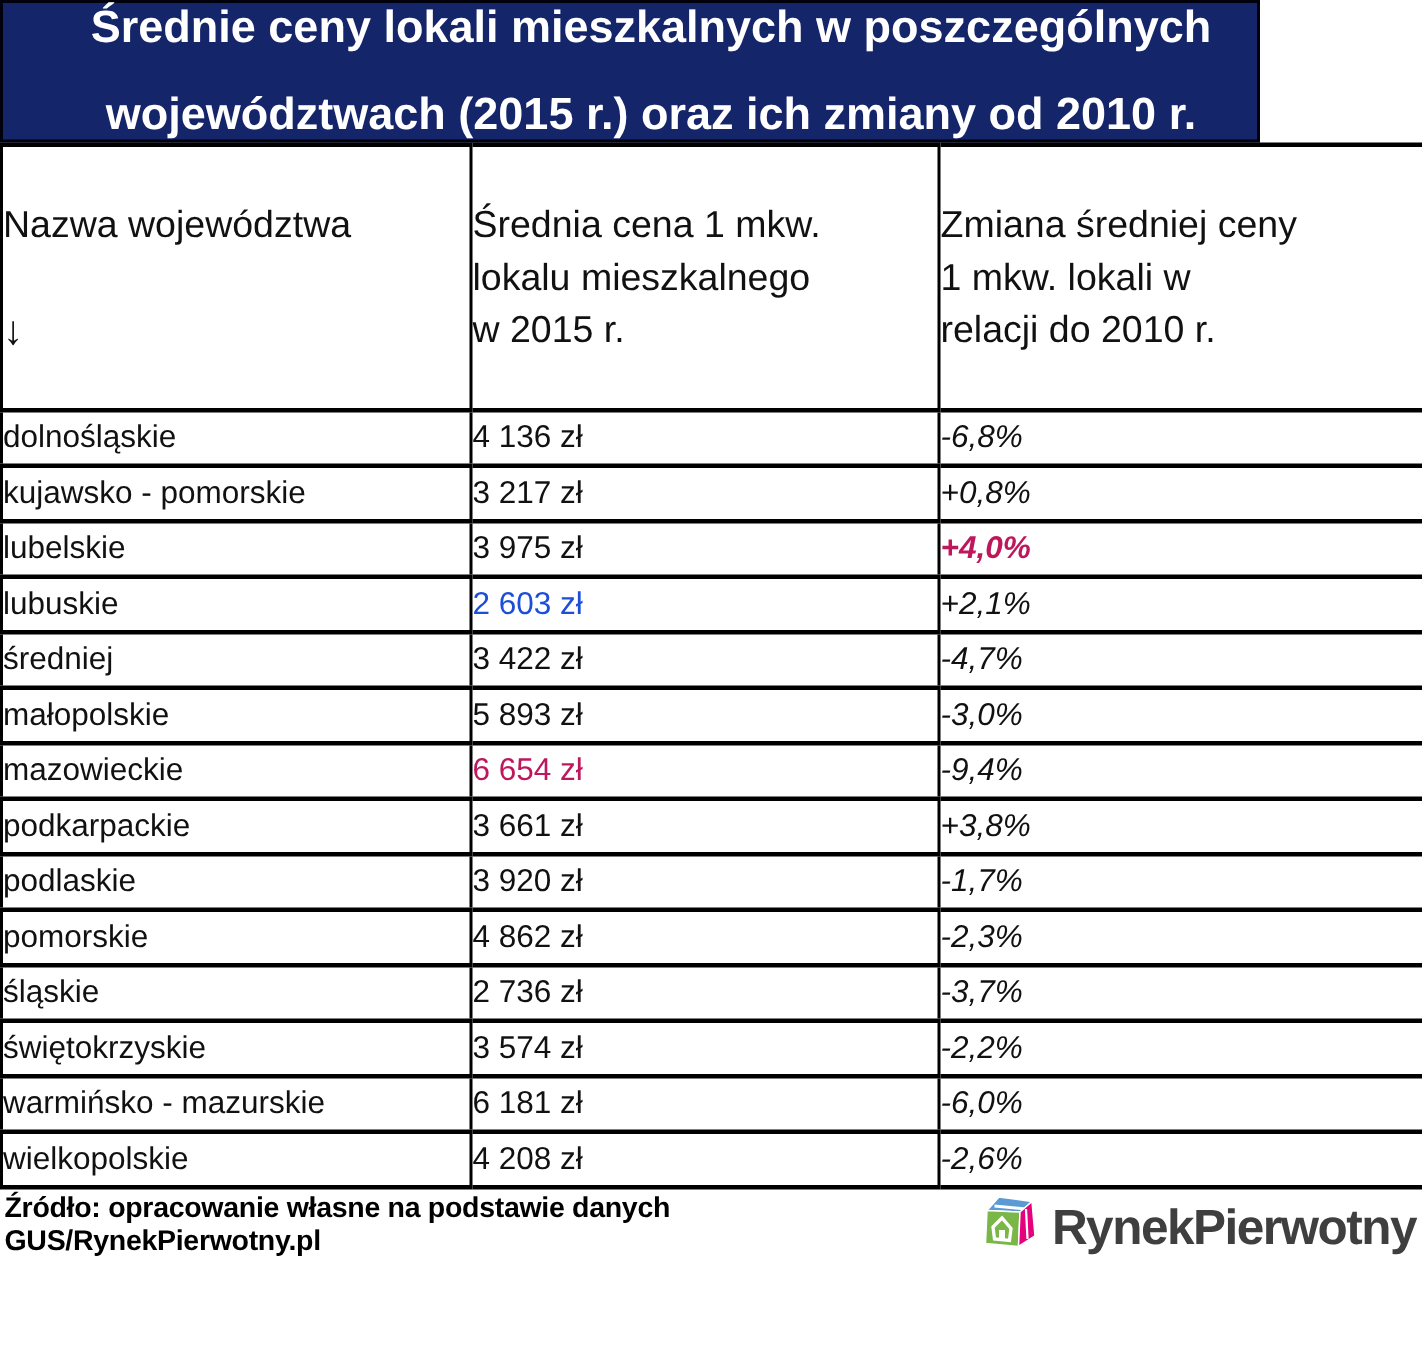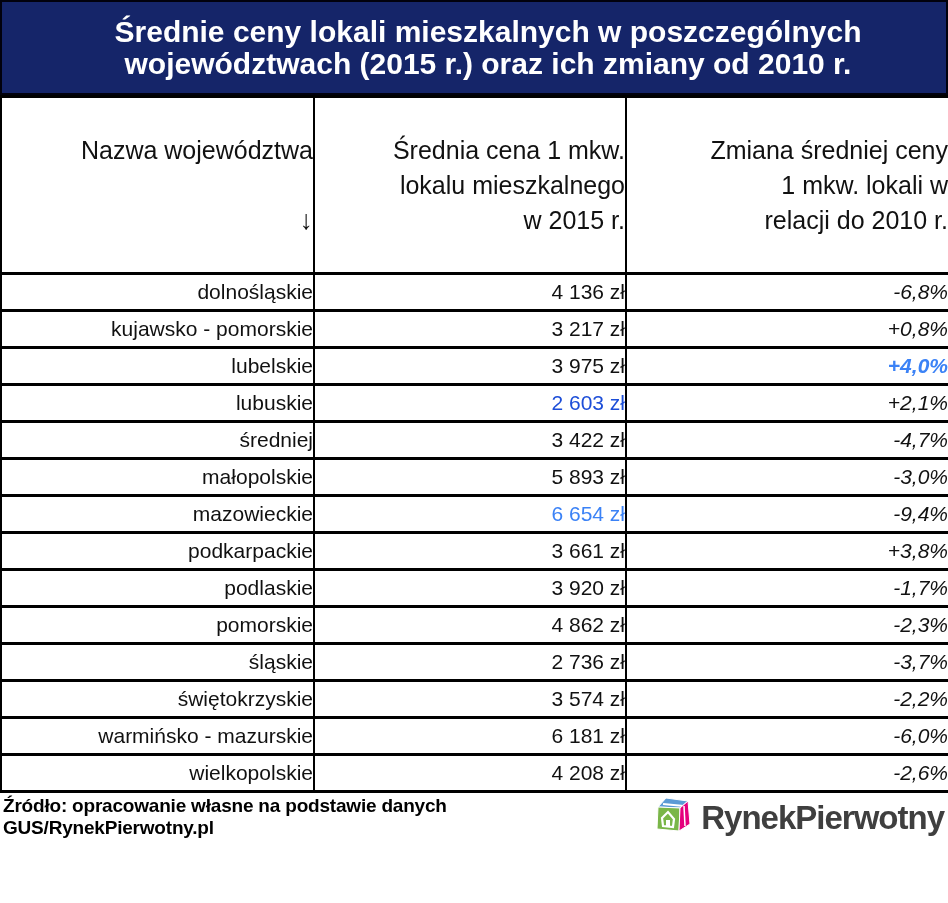--- a/index.html
+++ b/index.html
@@ -4,64 +4,64 @@
 <style>
   * { box-sizing: border-box; }
   html, body { margin: 0; padding: 0; }
   body {
     width: 948px; height: 903px;
     background: #ffffff;
     font-family: "Liberation Sans", sans-serif;
     color: #111;
   }
   .title-bar {
-    width: 948px; height: 95px;
+    width: 840px; height: 95px;
     background: #152569;
     border: 2px solid #01010d;
     color: #ffffff;
     font-weight: bold;
     font-size: 30px;
-    line-height: 32px;
+    line-height: 58px;
     text-align: center;
     display: flex; align-items: center; justify-content: center;
     white-space: pre-line;
     padding-left: 28px;
   }
   table.price-table {
     width: 948px;
     border-collapse: collapse;
     table-layout: fixed;
   }
   .price-table col.c1 { width: 313px; }
   .price-table col.c2 { width: 312px; }
   .price-table col.c3 { width: 323px; }
   .price-table th, .price-table td {
     border-left: 2px solid #000;
     border-right: 2px solid #000;
     border-top: 3px solid #000;
     border-bottom: 3px solid #000;
-    text-align: right;
+    text-align: left;
     vertical-align: middle;
     padding: 0;
     overflow: hidden;
   }
   .price-table th {
     height: 106px;
     font-weight: normal;
     font-size: 25px;
     line-height: 35px;
     white-space: pre-line;
   }
   .price-table td {
     height: 37px;
     font-size: 21px;
   }
   .arrow { font-size: 27px; line-height: 34px; }
   td.change { font-style: italic; }
-  .c-red { color: #3b82f6; }
+  .c-red { color: #be185d; }
   .c-green { color: #1d4ed8; }
   .bold { font-weight: bold; }
   .footer {
     width: 948px; height: 48px;
     display: flex; align-items: center; justify-content: space-between;
     padding: 2px 4px 2px 3px;
   }
   .source {
     font-size: 19px;
     font-weight: bold;

